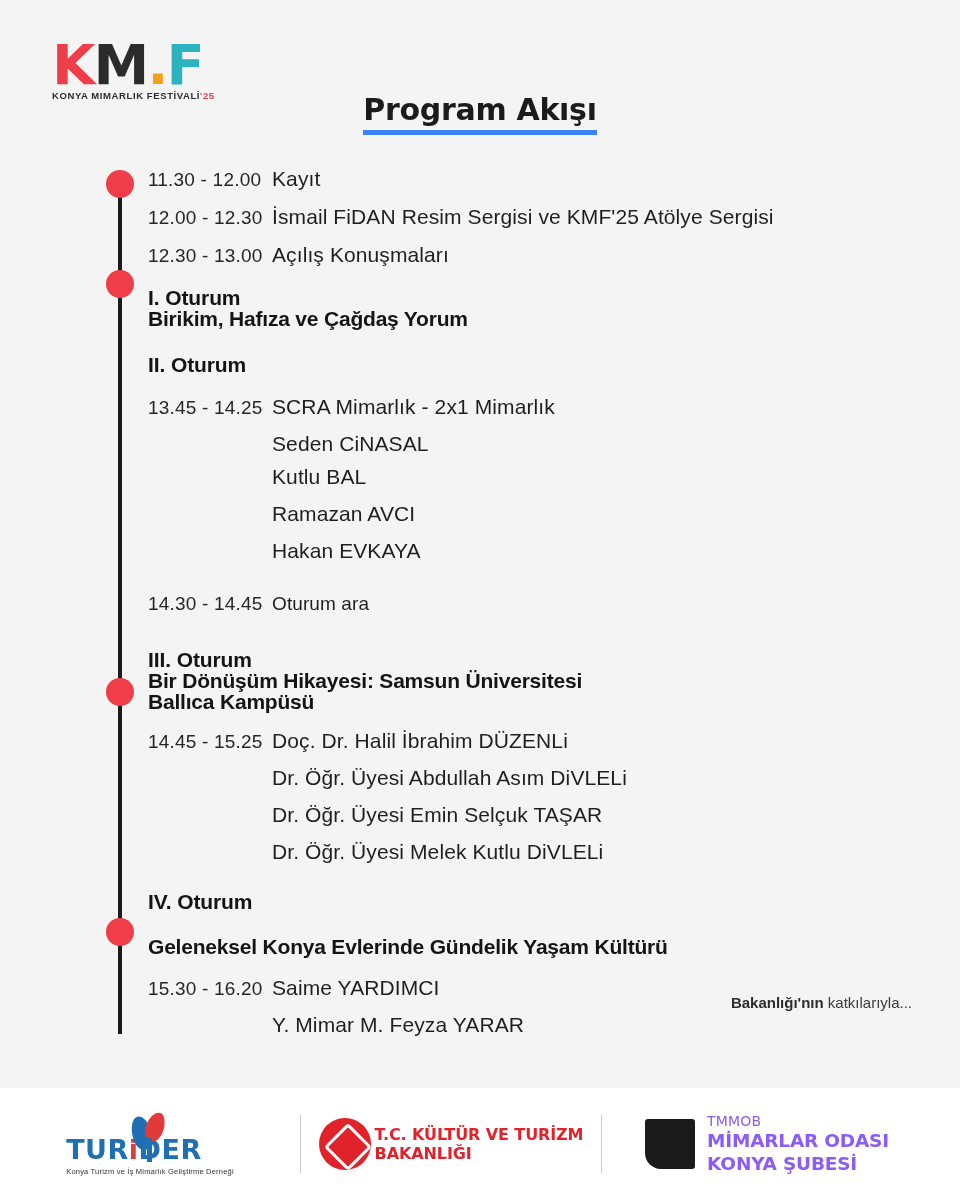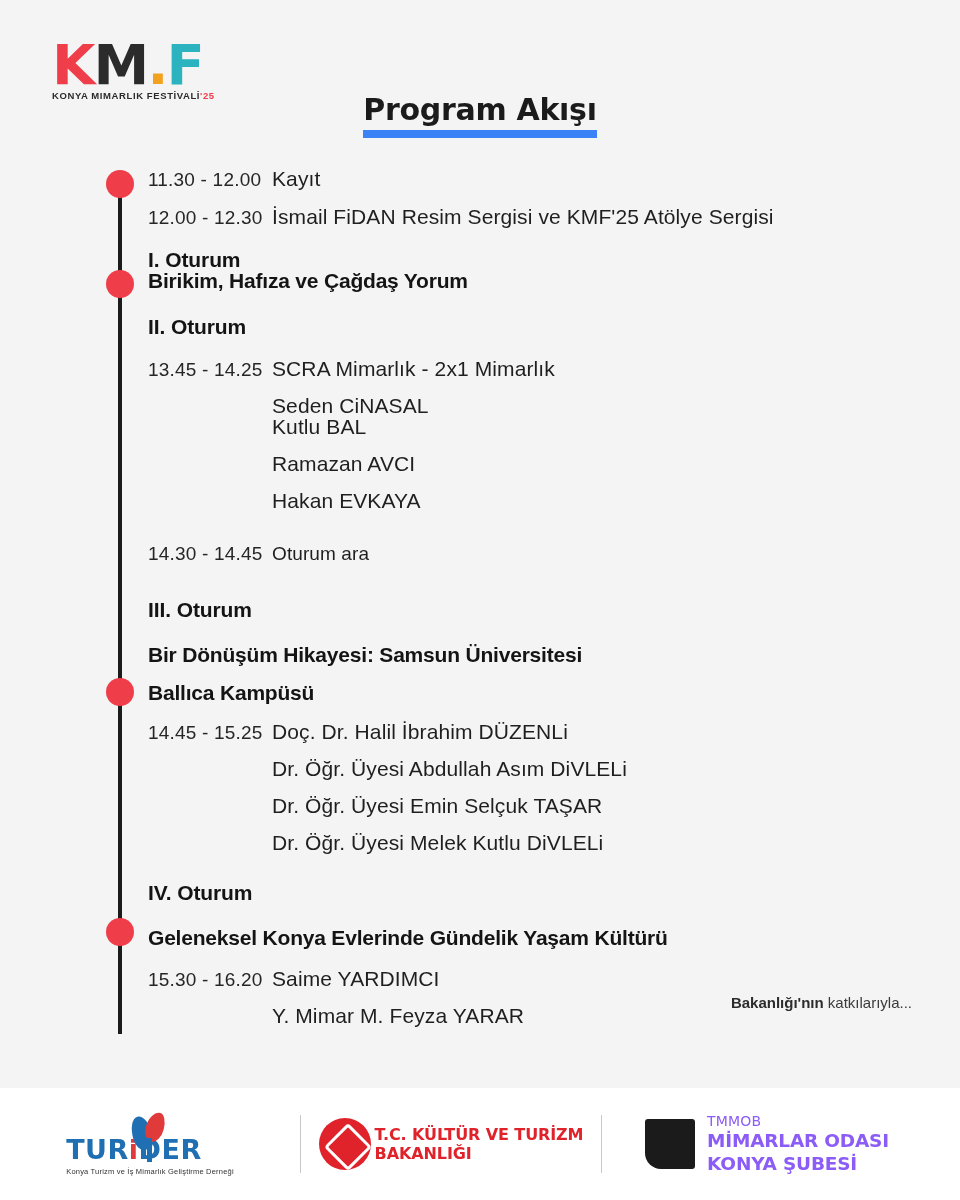--- a/index.html
+++ b/index.html
@@ -65,21 +65,21 @@
     top: 92px;
     width: 960px;
     text-align: center;
     font-family: "DejaVu Sans", sans-serif;
     font-size: 30px;
     font-weight: bold;
     color: #1b1b1b;
     letter-spacing: -0.3px;
   }
   .title span {
-    border-bottom: 8px solid #3b82f6;
+    border-bottom: 5px solid #3b82f6;
     padding-bottom: 3px;
   }
 
   
   .timeline-wrap {
     position: relative;
     margin-top: 10px;
     height: 880px;
   }
   .timeline-line {
@@ -297,64 +297,68 @@
     <div class="rows">
 
       <div class="row" style="margin-top:8px">
         <div class="time">11.30 -  12.00</div>
         <div class="desc">Kayıt</div>
       </div>
       <div class="row" style="margin-top:17px">
         <div class="time">12.00 -  12.30</div>
         <div class="desc">İsmail FiDAN Resim Sergisi ve KMF'25 Atölye Sergisi</div>
       </div>
+      <div class="row" style="margin-top:17px">
+        <div class="time">12.30 -  13.00</div>
+        <div class="desc">Açılış Konuşmaları</div>
+      </div>
 
       <div class="row" style="margin-top:22px">
         <div class="session-title">I. Oturum</div>
       </div>
       <div class="row" style="">
         <div class="session-name">Birikim, Hafıza ve Çağdaş Yorum</div>
       </div>
 
       <div class="row" style="margin-top:25px">
         <div class="session-title">II. Oturum</div>
       </div>
       <div class="row" style="margin-top:21px">
         <div class="time">13.45 -  14.25</div>
         <div class="desc">SCRA Mimarlık - 2x1 Mimarlık</div>
       </div>
       <div class="row" style="margin-top:16px">
         <div class="time"></div>
         <div class="desc">Seden CiNASAL</div>
       </div>
-      <div class="row" style="margin-top:0">
+      <div class="row" style="margin-top:12px">
         <div class="time"></div>
         <div class="desc">Kutlu BAL</div>
       </div>
       <div class="row" style="margin-top:16px">
         <div class="time"></div>
         <div class="desc">Ramazan AVCI</div>
       </div>
       <div class="row" style="margin-top:16px">
         <div class="time"></div>
         <div class="desc">Hakan EVKAYA</div>
       </div>
 
       <div class="row" style="margin-top:33px">
         <div class="time">14.30 -  14.45</div>
         <div class="desc small">Oturum ara</div>
       </div>
 
       <div class="row" style="margin-top:36px">
         <div class="session-title">III. Oturum</div>
       </div>
-      <div class="row" style="margin-top:24px">
+      <div class="row" style="">
         <div class="session-name">Bir Dönüşüm Hikayesi: Samsun Üniversitesi</div>
       </div>
-      <div class="row" style="margin-top:17px">
+      <div class="row" style="margin-top:0">
         <div class="session-name">Ballıca Kampüsü</div>
       </div>
       <div class="row" style="margin-top:18px">
         <div class="time">14.45 -  15.25</div>
         <div class="desc">Doç. Dr. Halil İbrahim DÜZENLi</div>
       </div>
       <div class="row" style="margin-top:16px">
         <div class="time"></div>
         <div class="desc">Dr. Öğr. Üyesi Abdullah Asım DiVLELi</div>
       </div>

